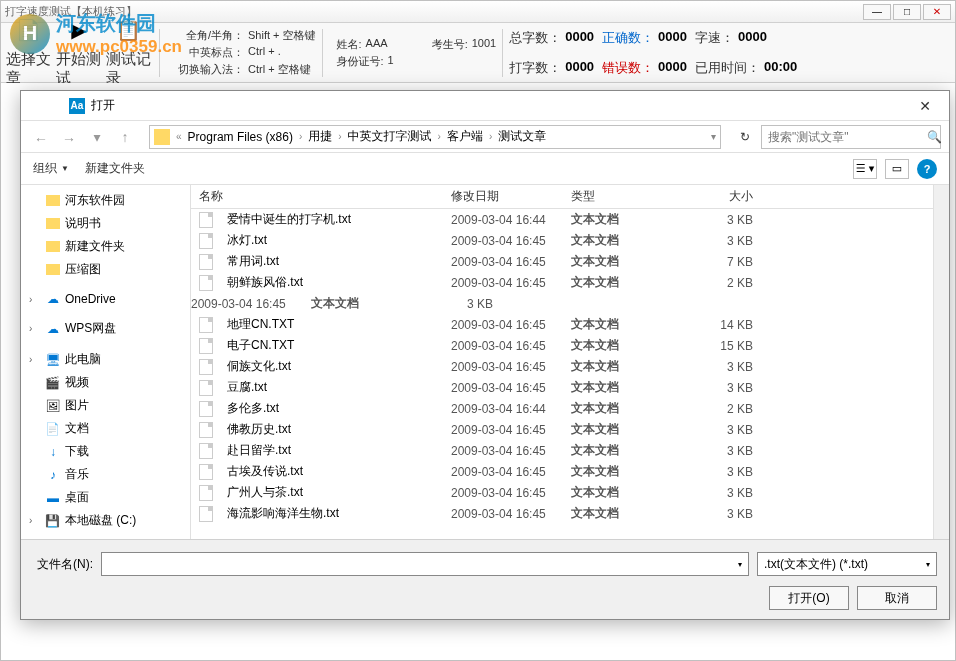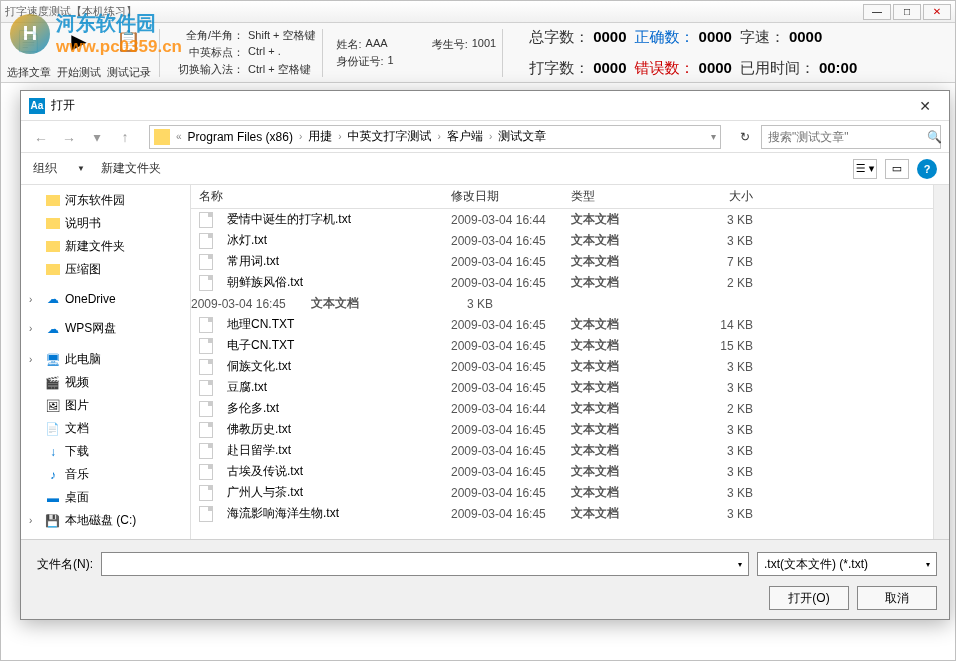--- a/index.html
+++ b/index.html
@@ -8,62 +8,62 @@
     .main-window { width: 100%; height: 100%; background: #ffffff; border: 1px solid #c0c0c0; display: flex; flex-direction: column; }
     .titlebar { height: 22px; background: linear-gradient(#ffffff, #f0f0f0); display: flex; align-items: center; justify-content: space-between; padding: 0 4px; border-bottom: 1px solid #d0d0d0; }
     .titlebar-text { font-size: 11px; color: #666; }
     .titlebar-btns { display: flex; gap: 2px; }
     .tb-btn { width: 28px; height: 16px; border: 1px solid #c0c0c0; background: #f8f8f8; font-size: 10px; display: flex; align-items: center; justify-content: center; cursor: pointer; }
     .tb-btn.close { color: #c00; }
     
     .toolbar { height: 60px; background: #f8f8f8; border-bottom: 1px solid #d0d0d0; display: flex; align-items: center; padding: 0 4px; gap: 2px; }
     .tool-btn { width: 48px; height: 56px; display: flex; flex-direction: column; align-items: center; justify-content: center; cursor: pointer; border: 1px solid transparent; }
     .tool-icon { width: 32px; height: 32px; display: flex; align-items: center; justify-content: center; font-size: 20px; }
-    .tool-label { font-size: 11px; color: #333; margin-top: 8px; }
+    .tool-label { font-size: 15px; color: #333; margin-top: 8px; }
     .tool-divider { width: 1px; height: 48px; background: #d0d0d0; margin: 0 4px; }
     
     .info-panel { display: flex; flex-direction: column; gap: 2px; font-size: 11px; color: #333; margin-left: 8px; }
     .info-panel .row { display: flex; gap: 4px; }
     .info-panel .label { width: 70px; text-align: right; }
     
-    .stats-panel { margin-left: 20px; display: flex; flex-direction: column; gap: 12px; font-size: 15px; }
+    .stats-panel { display: flex; flex-direction: column; gap: 12px; font-size: 13px; }
     .stats-row { display: flex; gap: 8px; }
     .stat-item { display: flex; gap: 4px; }
     .stat-label { color: #333; }
     .stat-value { font-weight: bold; }
     .stat-blue { color: #0066cc; }
     .stat-red { color: #cc0000; }
     
     .watermark { position: absolute; top: 10px; left: 10px; z-index: 100; opacity: 0.8; }
     .watermark-logo { display: flex; align-items: center; gap: 6px; }
     .logo-icon { width: 40px; height: 40px; border-radius: 50%; background: linear-gradient(135deg, #ffa500, #0088cc); display: flex; align-items: center; justify-content: center; color: #fff; font-size: 20px; font-weight: bold; }
     .watermark-text { display: flex; flex-direction: column; }
     .watermark-title { font-size: 20px; font-weight: bold; color: #0088cc; }
     .watermark-url { font-size: 17px; color: #ff8800; font-weight: bold; }
     
     .dialog-overlay { position: absolute; top: 90px; left: 20px; width: 930px; height: 530px; background: #ffffff; border: 1px solid #888; box-shadow: 0 4px 20px rgba(0,0,0,0.3); z-index: 50; display: flex; flex-direction: column; }
     .dialog-titlebar { height: 30px; background: #ffffff; border-bottom: 1px solid #e0e0e0; display: flex; align-items: center; justify-content: space-between; padding: 0 8px; }
-    .dialog-title { display: flex; align-items: center; gap: 6px; font-size: 12px; }
+    .dialog-title { display: flex; align-items: center; gap: 6px; font-size: 12px; margin-left: 40px; }
     .dialog-icon { width: 16px; height: 16px; background: #0088cc; display: flex; align-items: center; justify-content: center; color: #fff; font-size: 10px; font-weight: bold; }
     .dialog-close { width: 32px; height: 22px; display: flex; align-items: center; justify-content: center; cursor: pointer; font-size: 14px; color: #333; }
     
     .dialog-nav { height: 32px; background: #ffffff; border-bottom: 1px solid #e0e0e0; display: flex; align-items: center; padding: 0 8px; gap: 4px; }
     .nav-arrow { width: 24px; height: 24px; display: flex; align-items: center; justify-content: center; cursor: pointer; color: #999; font-size: 14px; }
     .breadcrumb { flex: 1; height: 24px; border: 1px solid #c0c0c0; display: flex; align-items: center; padding: 0 4px; gap: 2px; margin: 0 8px; font-size: 12px; }
     .bc-icon { width: 16px; height: 16px; background: #ffd966; display: flex; align-items: center; justify-content: center; margin-right: 4px; }
     .bc-item { padding: 0 4px; cursor: pointer; display: flex; align-items: center; gap: 4px; }
     .bc-sep { color: #888; font-size: 10px; }
     .bc-refresh { width: 24px; height: 24px; display: flex; align-items: center; justify-content: center; cursor: pointer; color: #333; }
     .search-box { width: 180px; height: 24px; border: 1px solid #c0c0c0; display: flex; align-items: center; padding: 0 6px; gap: 4px; }
     .search-box input { flex: 1; border: none; outline: none; font-size: 12px; color: #999; }
     .search-icon { color: #666; font-size: 12px; }
     
     .dialog-toolbar { height: 32px; background: #ffffff; border-bottom: 1px solid #e0e0e0; display: flex; align-items: center; justify-content: space-between; padding: 0 12px; }
     .tb-left { display: flex; align-items: center; gap: 16px; }
-    .tb-btn2 { display: flex; align-items: center; gap: 20px; cursor: pointer; font-size: 12px; color: #333; }
+    .tb-btn2 { display: flex; align-items: center; gap: 4px; cursor: pointer; font-size: 12px; color: #333; }
     .tb-right { display: flex; align-items: center; gap: 8px; }
     .view-btn { width: 24px; height: 20px; border: 1px solid #c0c0c0; display: flex; align-items: center; justify-content: center; cursor: pointer; font-size: 11px; }
     .help-btn { width: 20px; height: 20px; border-radius: 50%; background: #0088cc; color: #fff; display: flex; align-items: center; justify-content: center; font-size: 11px; font-weight: bold; cursor: pointer; }
     
     .dialog-body { flex: 1; display: flex; overflow: hidden; }
     .sidebar { width: 170px; background: #ffffff; border-right: 1px solid #e0e0e0; overflow-y: auto; padding: 4px 0; }
     .tree-item { display: flex; align-items: center; gap: 4px; padding: 3px 8px; cursor: pointer; font-size: 12px; }
     .tree-chevron { width: 12px; font-size: 10px; color: #666; }
     .tree-icon { width: 16px; height: 14px; display: flex; align-items: center; justify-content: center; font-size: 12px; }
     .folder-ico { background: #ffd966; width: 14px; height: 11px; }

